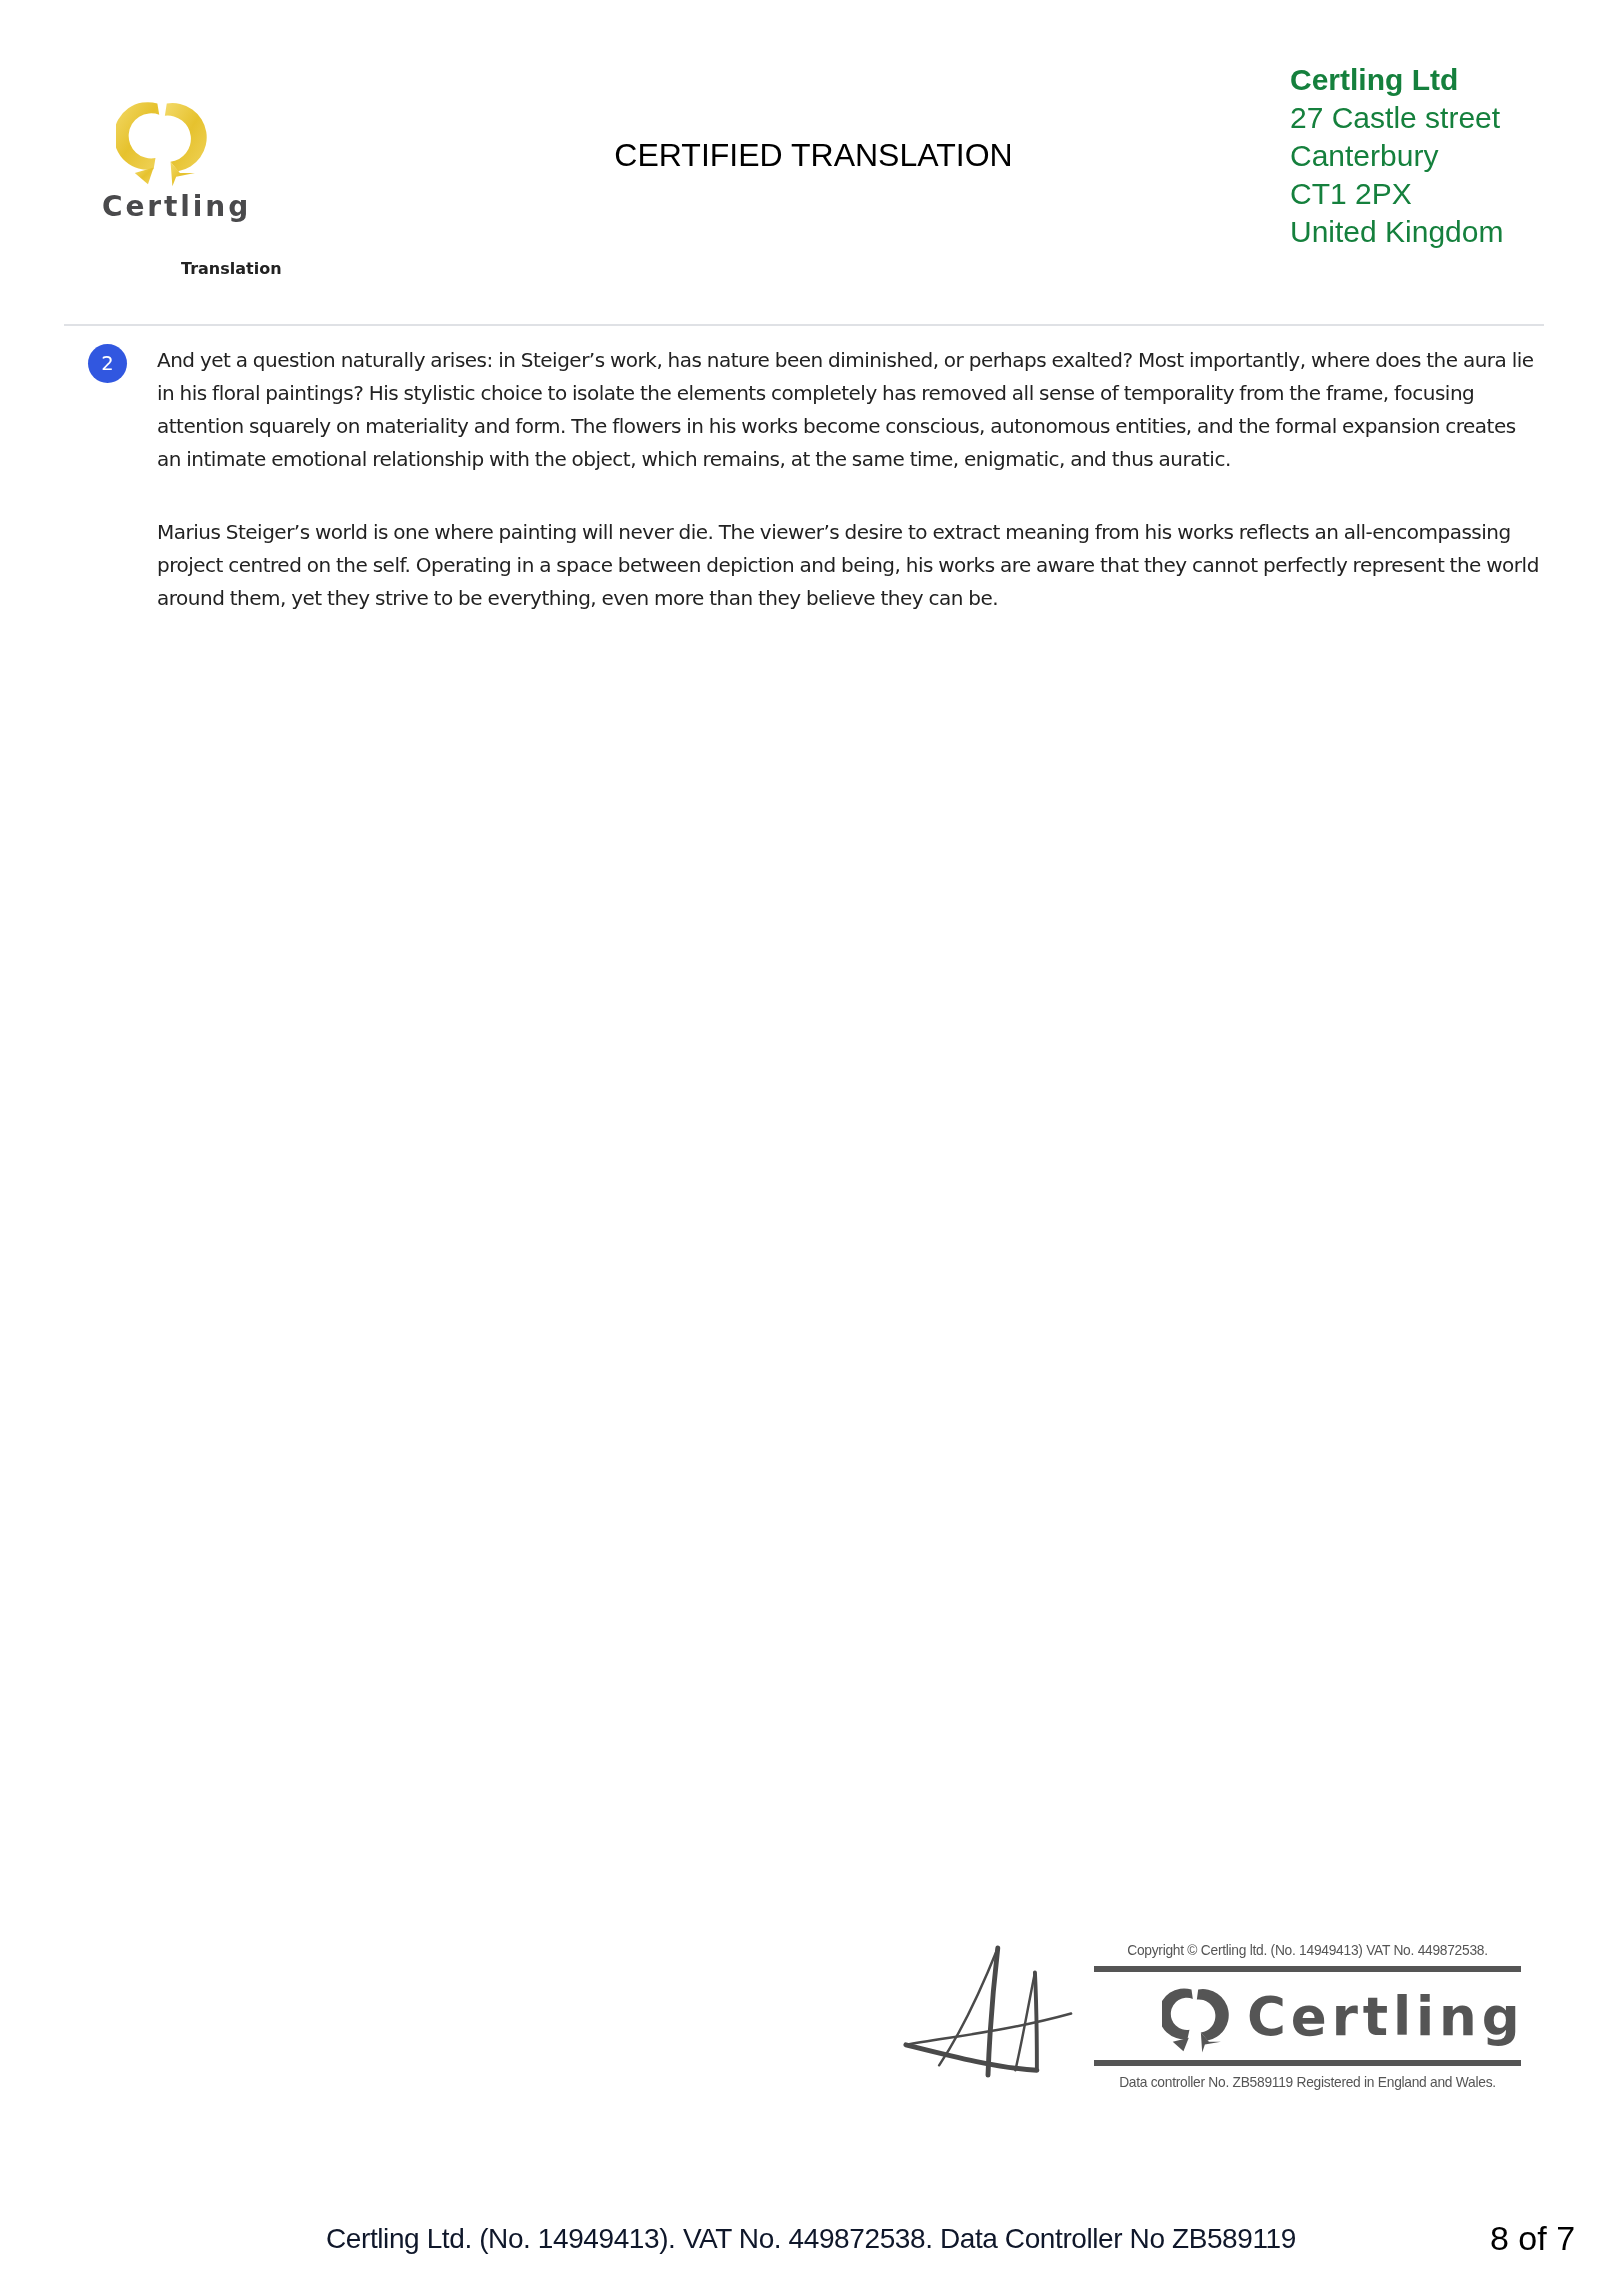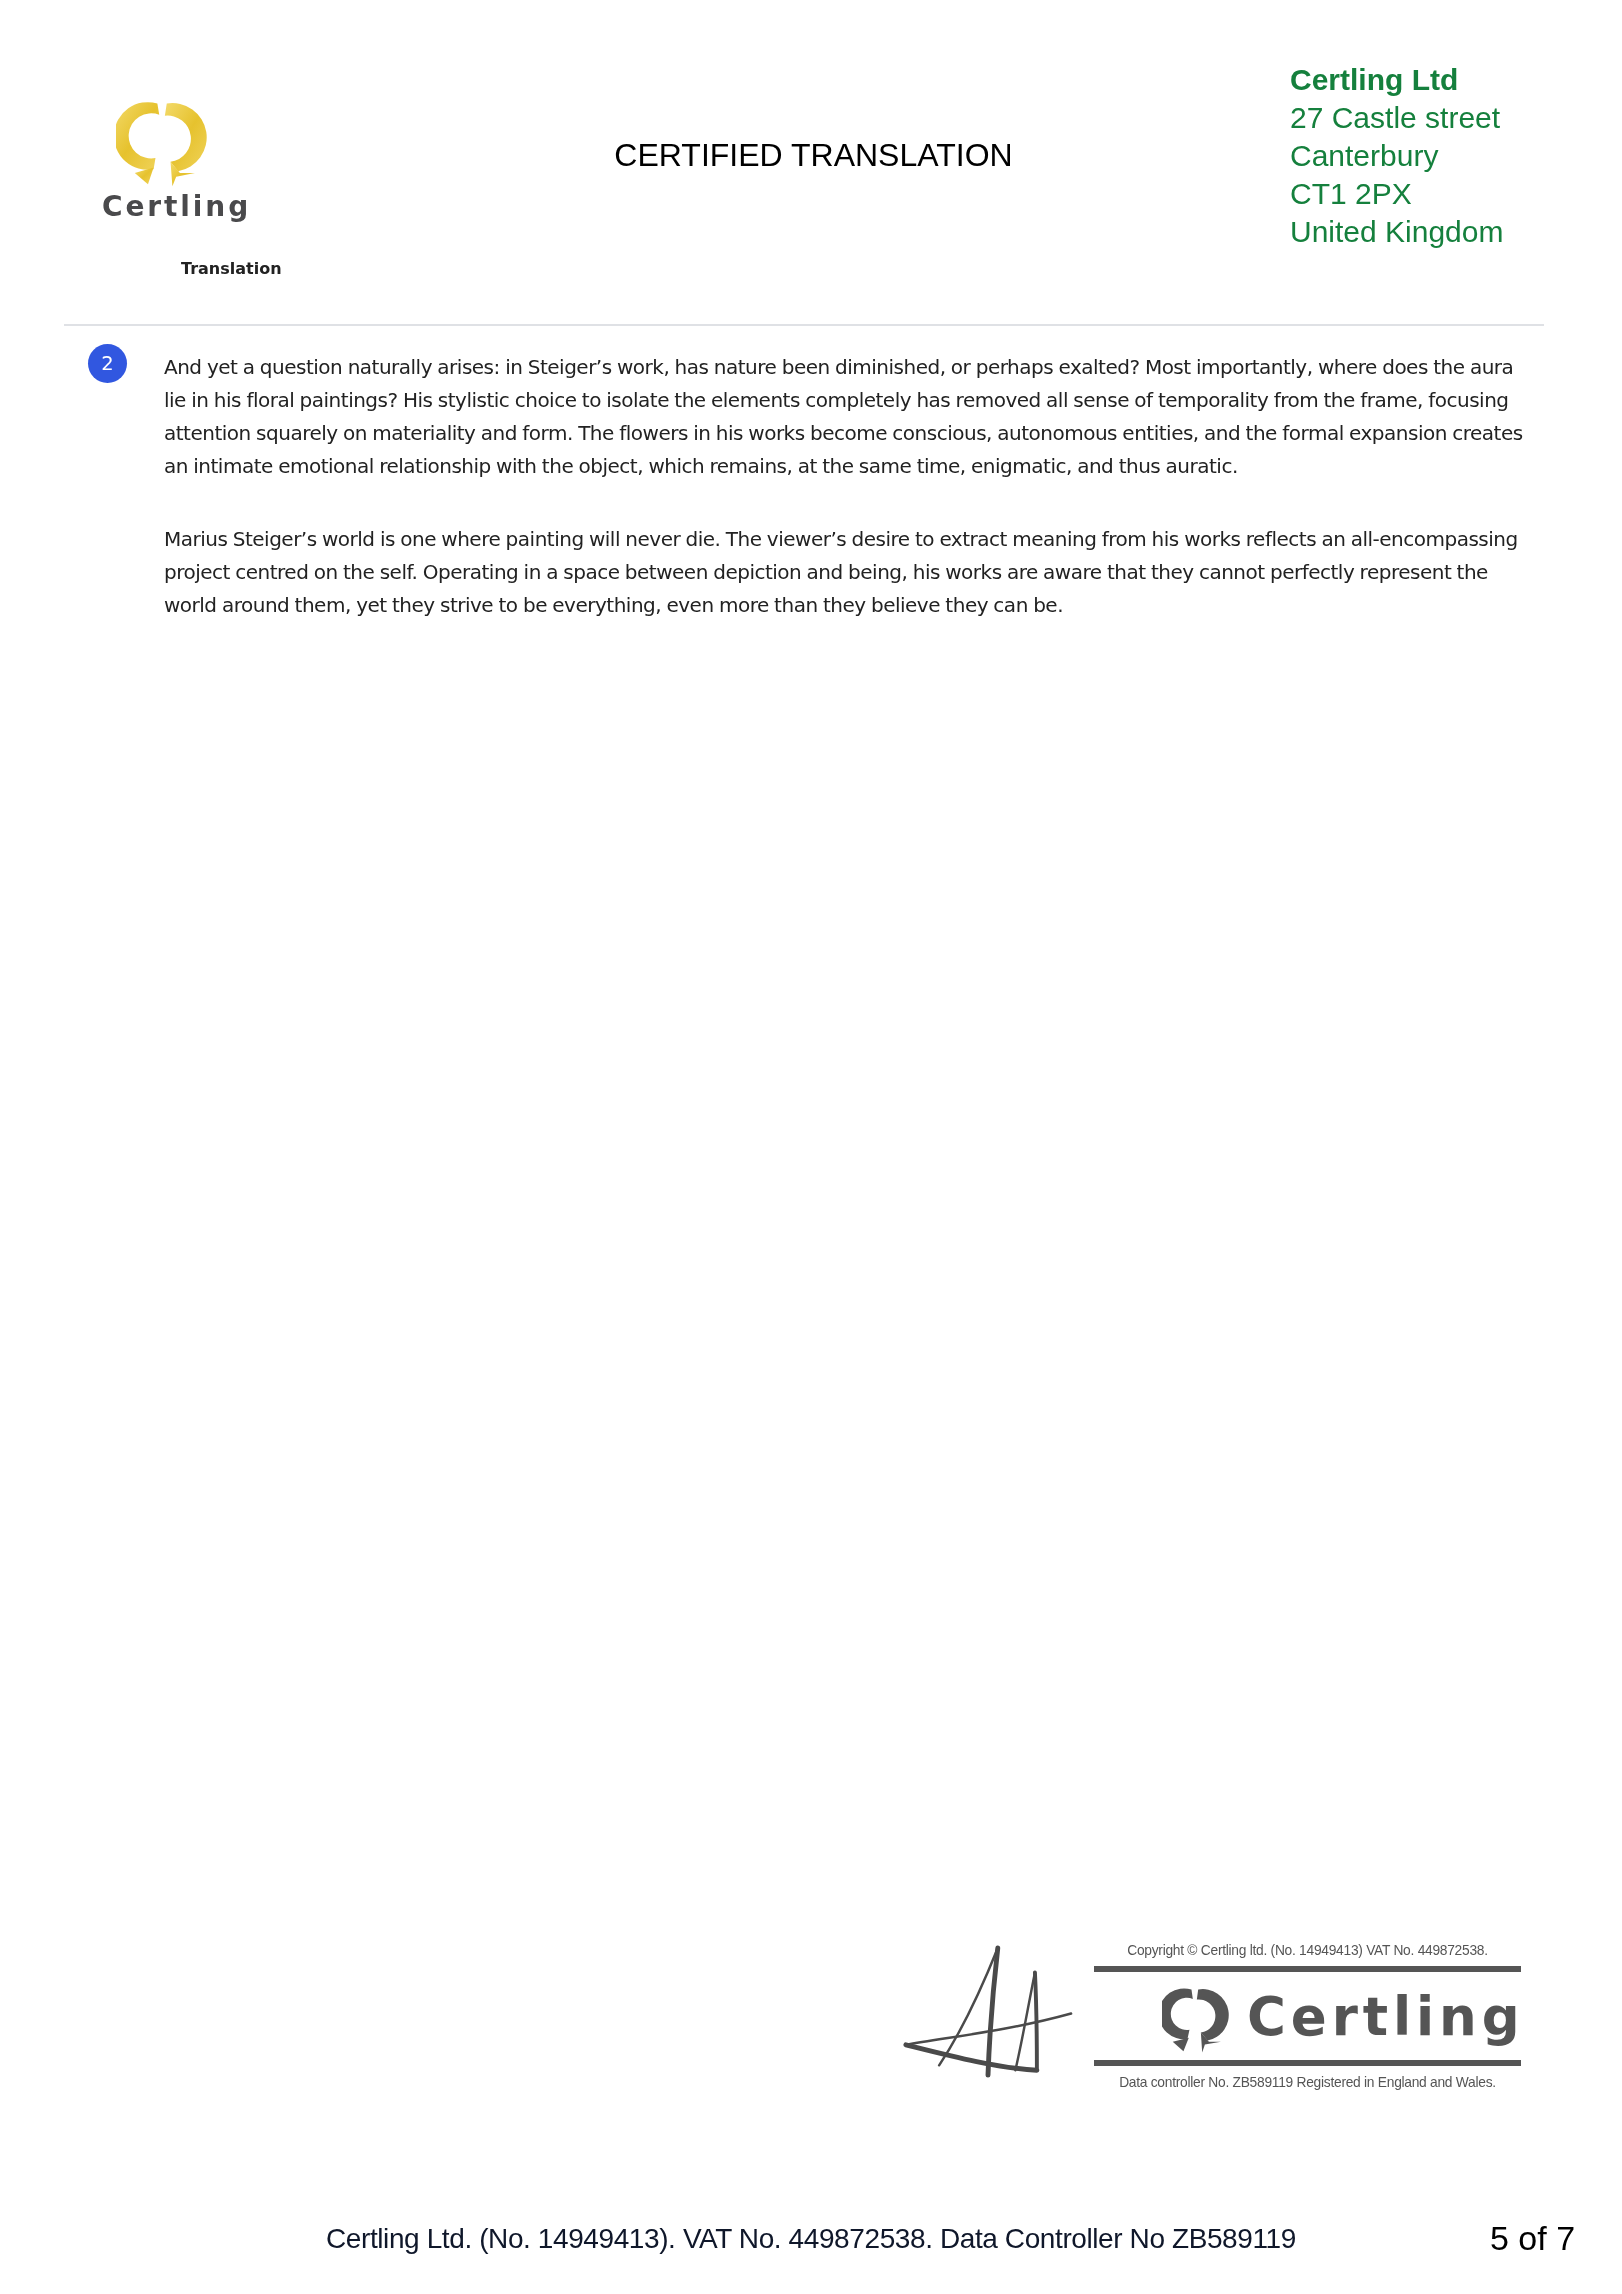--- a/index.html
+++ b/index.html
@@ -17,21 +17,21 @@
 
   .section-label { left: 181px; top: 259px; font-family: "DejaVu Sans", sans-serif; font-weight: bold; font-size: 16px; color: #222; }
 
   .separator { left: 64px; top: 324px; width: 1480px; height: 2px; background: #dfe1e5; }
 
   .badge { left: 88px; top: 344px; width: 39px; height: 39px; border-radius: 50%; background: #3157e0; color: #fff; font-family: "DejaVu Sans", sans-serif; font-size: 19.6px; line-height: 39px; text-align: center; }
 
   .body-text { left: 157px; width: 1384px; font-family: "DejaVu Sans", sans-serif; font-size: 20px; line-height: 33px; color: #222; letter-spacing: -0.5px; word-spacing: -0.5px; }
   .para1 { top: 344px; }
   .para2 { top: 516px; }
-  .para { margin: 7px; }
+  .para { margin: 0; }
 
   
   .signature { left: 900px; top: 1943px; width: 176px; height: 142px; }
   .stamp-copy { left: 1094px; top: 1941px; width: 427px; text-align: center; font-family: "Liberation Sans", sans-serif; font-size: 15px; color: #555; letter-spacing: -0.3px; transform: scaleX(0.92); transform-origin: center; }
   .stamp-bar-top { left: 1094px; top: 1966px; width: 427px; height: 5.9px; background: #555; }
   .stamp-bar-bottom { left: 1094px; top: 2060px; width: 427px; height: 5.9px; background: #555; }
   .stamp-mark { left: 1162px; top: 1982px; width: 67px; height: 74px; }
   .stamp-word { left: 1247px; top: 1986px; font-family: "DejaVu Sans", sans-serif; font-weight: bold; font-size: 53px; letter-spacing: 4.9px; color: #555; }
   .stamp-dc { left: 1094px; top: 2073px; width: 427px; text-align: center; font-family: "Liberation Sans", sans-serif; font-size: 15px; color: #555; letter-spacing: -0.3px; transform: scaleX(0.92); transform-origin: center; }
 
@@ -96,14 +96,14 @@
   <path d="M44 6 A38 38 0 1 0 38 80 L41 66 A24 24 0 1 1 46 20 Z" fill="#555"></path>
   <path d="M54 6 A38 38 0 0 1 68 82 L58 70 A24 24 0 0 0 52 21 Z" fill="#555"></path>
   <path d="M16 84 L40 78 L32 98 Z" fill="#555"></path>
   <path d="M58 70 L70 84 L88 84 L64 88 L60 100 Z" fill="#555"></path>
 </svg>
 <div class="abs stamp-word">Certling</div>
 <div class="abs stamp-bar-bottom"></div>
 <div class="abs stamp-dc">Data controller No. ZB589119 Registered in England and Wales.</div>
 
 <div class="abs footer-text">Certling Ltd. (No. 14949413). VAT No. 449872538. Data Controller No ZB589119</div>
-<div class="abs page-number">5 of 7</div>
+<div class="abs page-number">8 of 7</div>
 
 
 </body></html>

